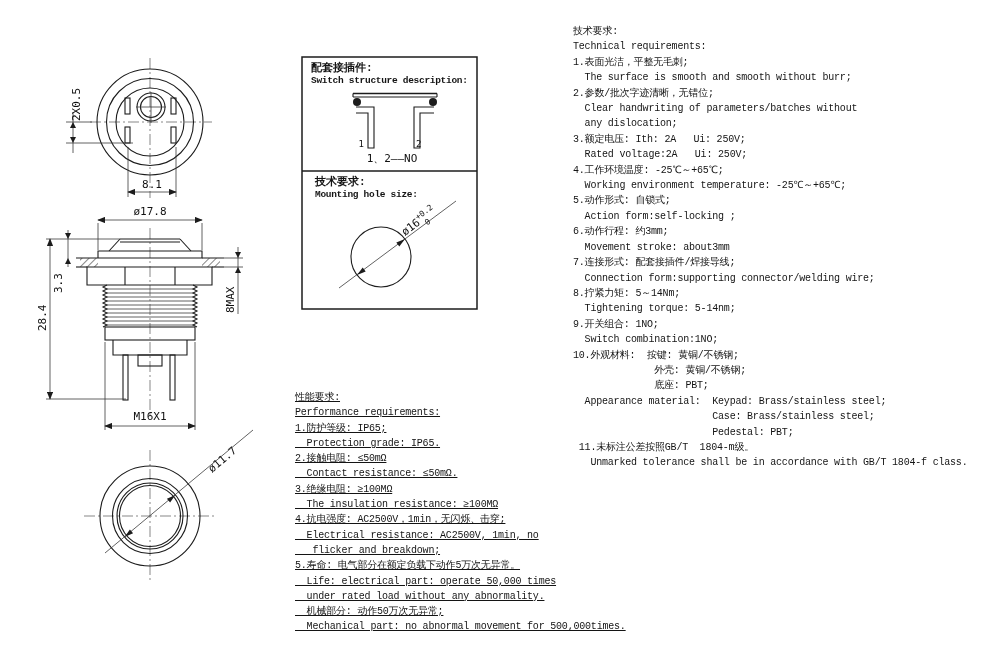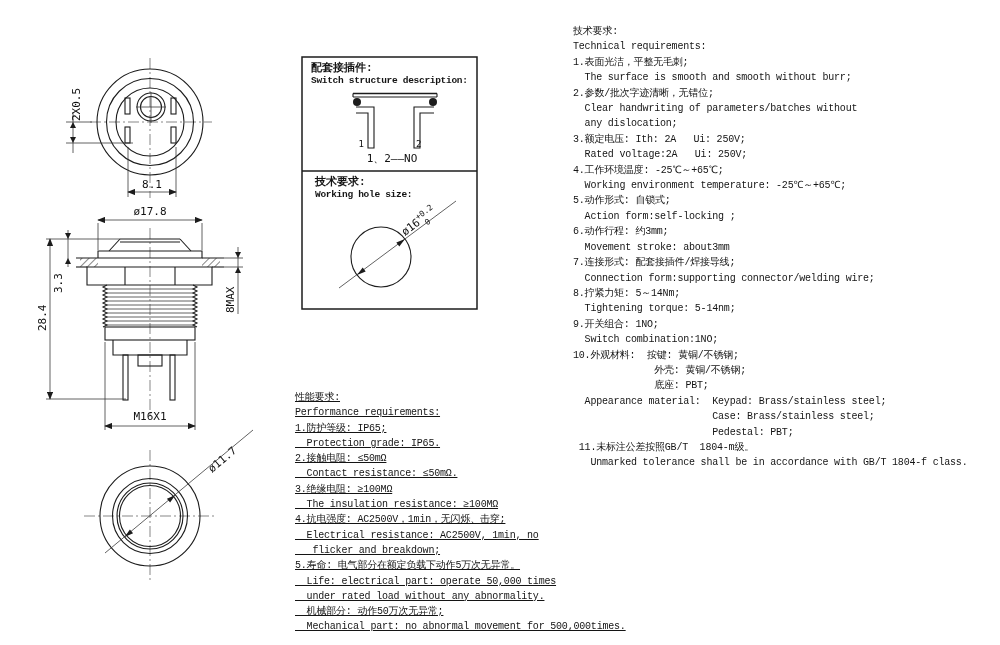--- a/index.html
+++ b/index.html
@@ -171,19 +171,19 @@
         <text class="dimtxt" transform="translate(405,236) rotate(-37)">
           <tspan>ø16</tspan><tspan dy="-5" font-size="8">+0.2</tspan><tspan dy="10" dx="-15" font-size="8">0</tspan>
         </text>
       </g>
     </g>
   </svg>
 
   <div class="boxtitle cn" style="left:311px;top:62px;">配套接插件:</div>
   <div class="boxtitle en" style="left:311px;top:75px;">Switch structure description:</div>
   <div class="boxtitle cn" style="left:315px;top:176px;">技术要求:</div>
-  <div class="boxtitle en" style="left:315px;top:189px;">Working hole size:</div>
+  <div class="boxtitle en" style="left:315px;top:189px;">Mounting hole size:</div>
 
   <div class="blk perf" style="left:295px;top:390px;width:365px;"><div>性能要求:</div><div>Performance requirements:</div><div>1.防护等级: IP65;</div><div>  Protection grade: IP65.</div><div>2.接触电阻: ≤50mΩ</div><div>  Contact resistance: ≤50mΩ.</div><div>3.绝缘电阻: ≥100MΩ</div><div>  The insulation resistance: ≥100MΩ</div><div>4.抗电强度: AC2500V，1min，无闪烁、击穿;</div><div>  Electrical resistance: AC2500V, 1min, no</div><div>   flicker and breakdown;</div><div>5.寿命: 电气部分在额定负载下动作5万次无异常。</div><div>  Life: electrical part: operate 50,000 times</div><div>  under rated load without any abnormality.</div><div>  机械部分: 动作50万次无异常;</div><div>  Mechanical part: no abnormal movement for 500,000times.</div></div>
 
   <div class="blk" style="left:573px;top:24px;width:420px;"><div>技术要求:</div><div>Technical requirements:</div><div>1.表面光洁，平整无毛刺;</div><div>  The surface is smooth and smooth without burr;</div><div>2.参数/批次字迹清晰，无错位;</div><div>  Clear handwriting of parameters/batches without</div><div>  any dislocation;</div><div>3.额定电压: Ith: 2A   Ui: 250V;</div><div>  Rated voltage:2A   Ui: 250V;</div><div>4.工作环境温度: -25℃～+65℃;</div><div>  Working environment temperature: -25℃～+65℃;</div><div>5.动作形式: 自锁式;</div><div>  Action form:self-locking ;</div><div>6.动作行程: 约3mm;</div><div>  Movement stroke: about3mm</div><div>7.连接形式: 配套接插件/焊接导线;</div><div>  Connection form:supporting connector/welding wire;</div><div>8.拧紧力矩: 5～14Nm;</div><div>  Tightening torque: 5-14nm;</div><div>9.开关组合: 1NO;</div><div>  Switch combination:1NO;</div><div>10.外观材料:  按键: 黄铜/不锈钢;</div><div>              外壳: 黄铜/不锈钢;</div><div>              底座: PBT;</div><div>  Appearance material:  Keypad: Brass/stainless steel;</div><div>                        Case: Brass/stainless steel;</div><div>                        Pedestal: PBT;</div><div> 11.未标注公差按照GB/T  1804-m级。</div><div>   Unmarked tolerance shall be in accordance with GB/T 1804-f class.</div></div>
 
 </div>
 
 </body></html>

